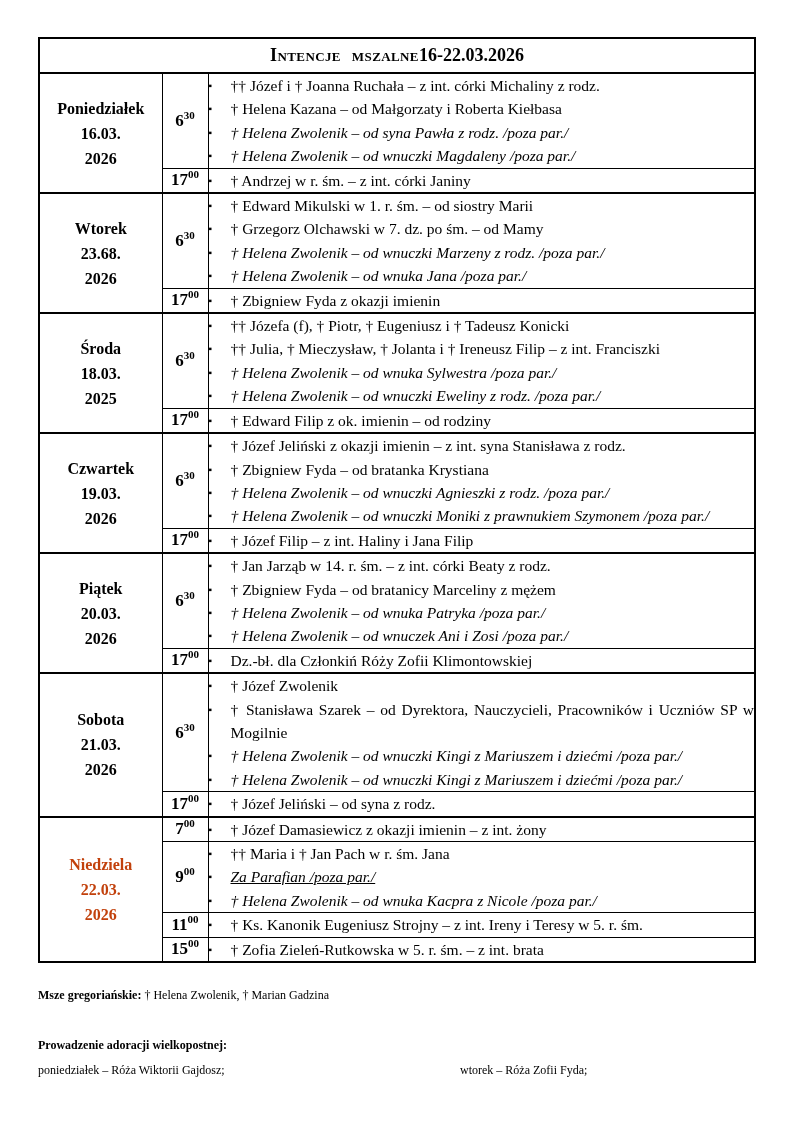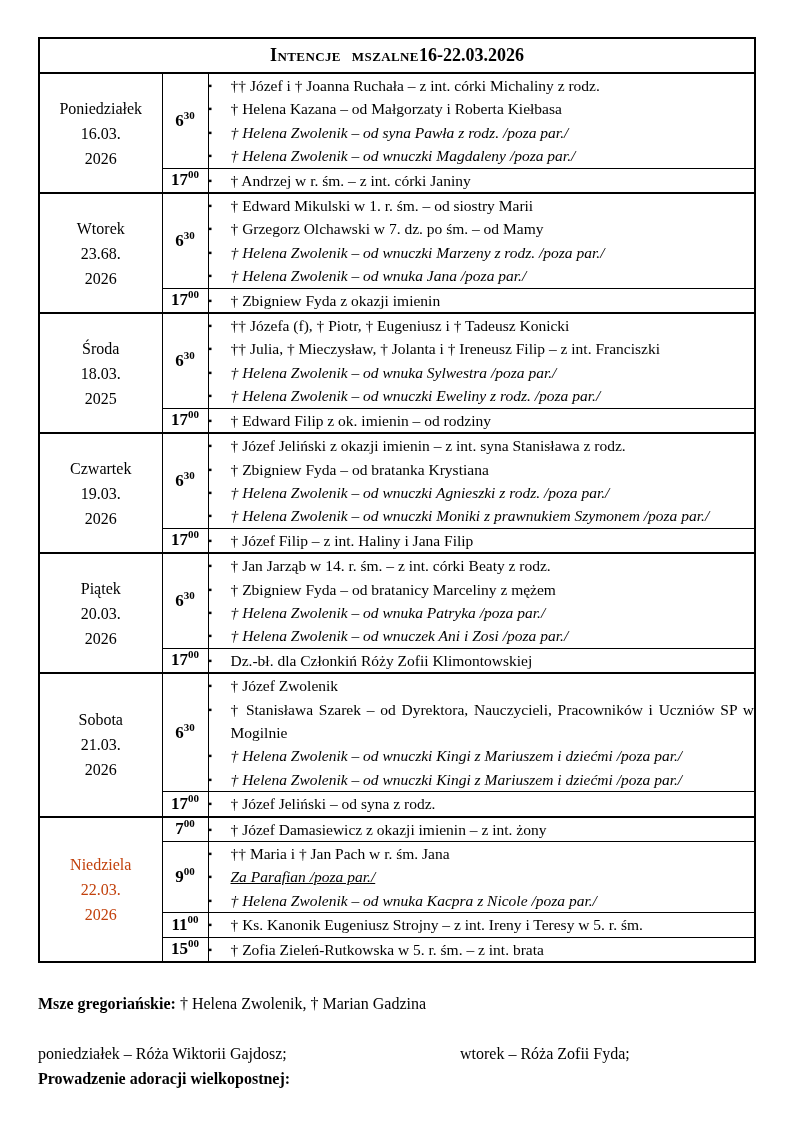--- a/index.html
+++ b/index.html
@@ -37,21 +37,21 @@
     font-size: 18px;
   }
   .title-main {
     font-variant: small-caps;
     word-spacing: 6px;
     letter-spacing: 0.4px;
   }
   tr.day-start > td { border-top: 2px solid #000; }
   td.day-cell {
     text-align: center;
-    font-weight: normal;
+    font-weight: bold;
     font-size: 16px;
     line-height: 25px;
   }
   td.time-cell {
     text-align: center;
     font-weight: bold;
     font-size: 17px;
     white-space: nowrap;
   }
   td.time-cell sup {
@@ -71,22 +71,22 @@
   }
   .bullet {
     flex: 0 0 22px;
     font-size: 10px;
     line-height: 23.4px;
   }
   .item-text { flex: 1; text-align: justify; padding-right: 0; }
   .item-text.italic { font-style: italic; }
   .item-text.underline { text-decoration: underline; }
   .footer {
-    margin-top: 28px;
-    font-size: 16px;
+    margin-top: 20px;
+    font-size: 12px;
   }
   .footer-line { line-height: 25px; }
   .bold { font-weight: bold; }
   .adoration-block { margin-top: 25px; }
   .col-left {
     display: inline-block;
     width: 422px;
   }
 </style>
 </head>
@@ -368,20 +368,20 @@
         </tr>
       </tbody>
   </table>
 
   <div class="footer">
     <div class="footer-line">
       <span class="bold">Msze gregoriańskie:</span>
       <span>† Helena Zwolenik, † Marian Gadzina</span>
     </div>
     <div class="adoration-block">
+      <div class="footer-line bold">Prowadzenie adoracji wielkopostnej:</div>
       <div class="footer-line">
         <span class="col-left">poniedziałek – Róża Wiktorii Gajdosz;</span><span>wtorek – Róża Zofii Fyda;</span>
       </div>
-      <div class="footer-line bold">Prowadzenie adoracji wielkopostnej:</div>
     </div>
   </div>
 
 </div>
 
 </body></html>

